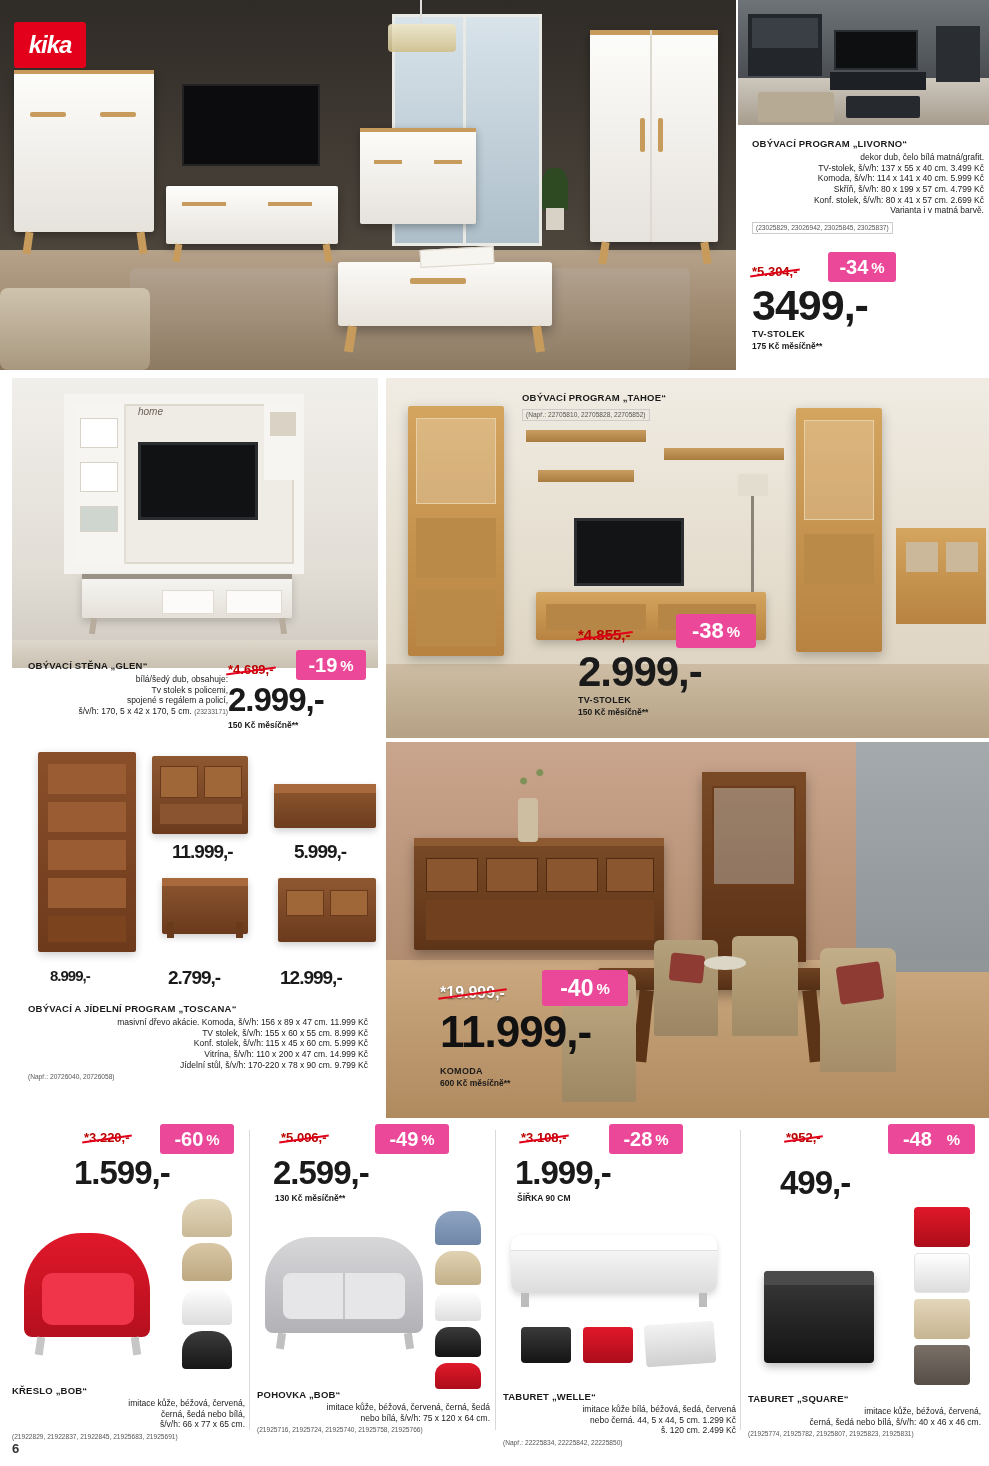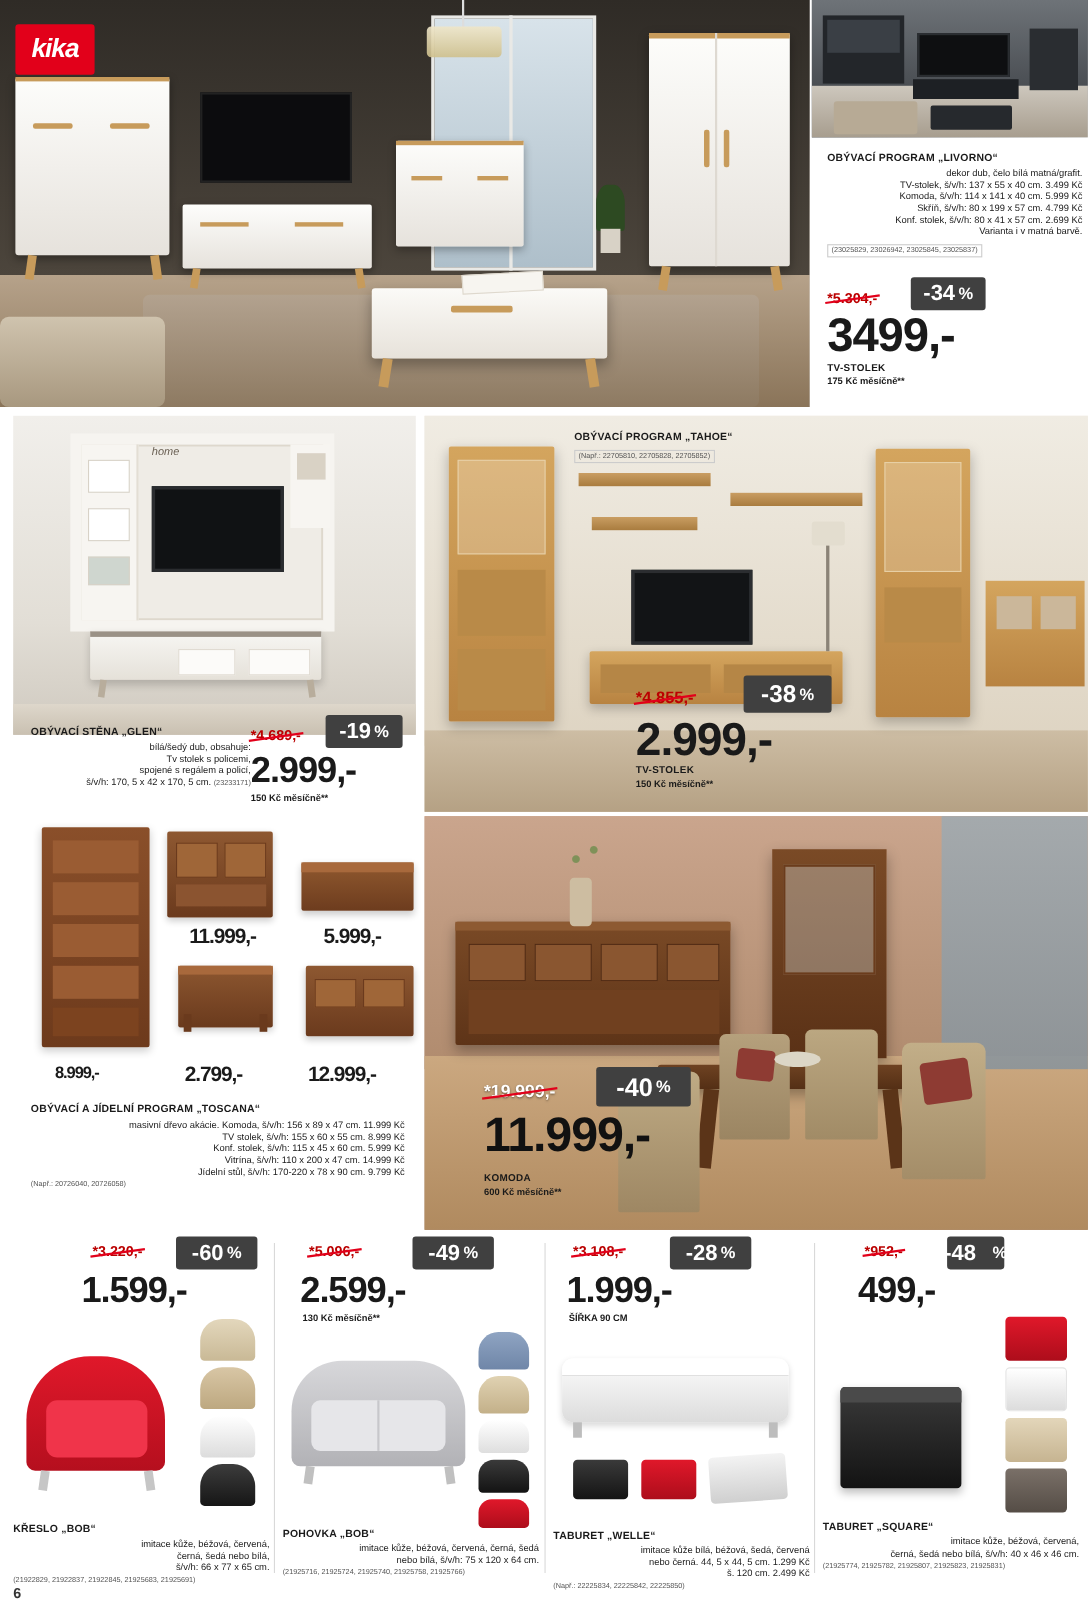--- a/index.html
+++ b/index.html
@@ -13,21 +13,21 @@
     overflow: hidden;
   }
   .page { position: relative; width: 989px; height: 1466px; }
 
   
   .abs { position: absolute; }
   .price-big { font-weight:700; letter-spacing:-1px; line-height:1; }
   .old-price { color:#b00; font-size:13px; font-weight:700; position:relative; display:inline-block; }
   .old-price .strike { position:absolute; left:-2px; right:-2px; top:52%; height:2px; background:#e2001a; transform: rotate(-8deg); }
   .badge {
-    background:#404040; color:#fff; font-weight:700;
+    background:#ec4899; color:#fff; font-weight:700;
     display:flex; align-items:center; justify-content:center;
     border-radius:3px; line-height:1;
   }
   .badge .pct { font-size:15px; font-weight:700; margin-left:3px; }
   .small { font-size:8.5px; line-height:1.25;text-align:right; }
   .tiny { font-size:6.6px; color:#555; line-height:1.2; }
   .ttl { font-weight:700; font-size:9.5px; letter-spacing:.2px; }
   .label-sub { font-size:9px; font-weight:700; letter-spacing:.3px; }
   .monthly { font-size:8.5px; font-weight:700; }
 
@@ -493,26 +493,26 @@
       </div>
       <div class="tiny" style="margin-top:3px;">(Např.: 22225834, 22225842, 22225850)</div>
     </div>
   </div>
 
   <div class="brow col4">
     <div style="position:relative;height:24px;">
       <span class="old-price" style="font-size:13px;position:absolute;left:38px;top:4px;">
         <span>*952,-</span><span class="strike"></span>
       </span>
-      <div class="badge" style="position:absolute;left:113px;top:-2px;width:52px;height:30px;gap:12px;">
+      <div class="badge" style="position:absolute;left:140px;top:-2px;width:87px;height:30px;gap:12px;">
         <span style="font-size:20px;">-48</span>
         <span class="pct">%</span>
       </div>
     </div>
-    <div class="price-big" style="font-size:33px;margin-top:6px;margin-left:32px;">499,-</div>
+    <div class="price-big" style="font-size:33px;margin-top:16px;margin-left:32px;">499,-</div>
 
     <div style="position:relative;height:178px;margin-top:12px;">
       <div class="sil" style="left:16px;top:60px;width:110px;height:92px;background:linear-gradient(180deg,#3a3a3a,#131313);border-radius:4px;box-shadow:0 4px 8px rgba(0,0,0,.25);"></div>
       <div class="sil" style="left:16px;top:60px;width:110px;height:14px;background:#4a4a4a;border-radius:4px 4px 0 0;"></div>
       <div class="sil" style="left:166px;top:-4px;width:56px;height:40px;background:linear-gradient(180deg,#e0182a,#ad0d1b);border-radius:4px;"></div>
       <div class="sil" style="left:166px;top:42px;width:56px;height:40px;background:linear-gradient(180deg,#ffffff,#dcdcdc);border-radius:4px;border:1px solid #e3e3e3;"></div>
       <div class="sil" style="left:166px;top:88px;width:56px;height:40px;background:linear-gradient(180deg,#e3d6ba,#c6b491);border-radius:4px;"></div>
       <div class="sil" style="left:166px;top:134px;width:56px;height:40px;background:linear-gradient(180deg,#7a7068,#554d46);border-radius:4px;"></div>
     </div>
 

